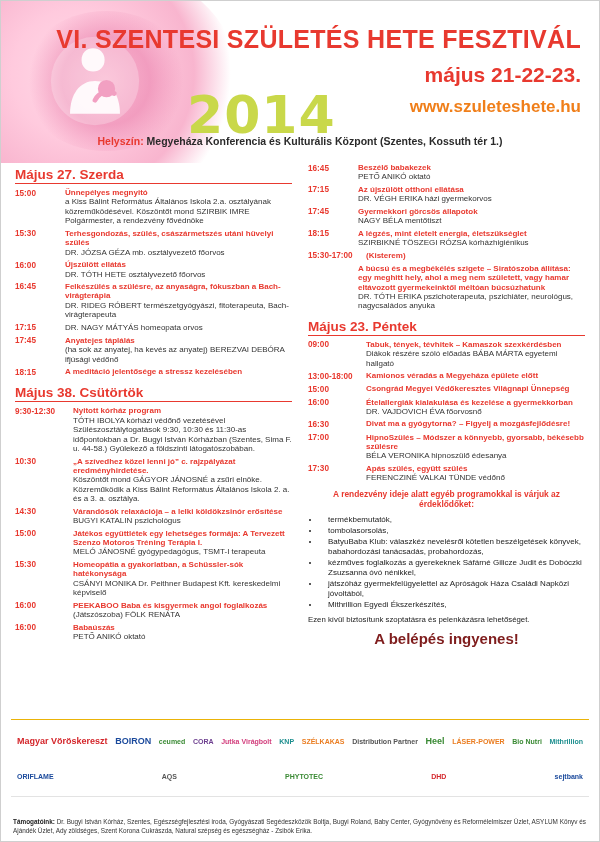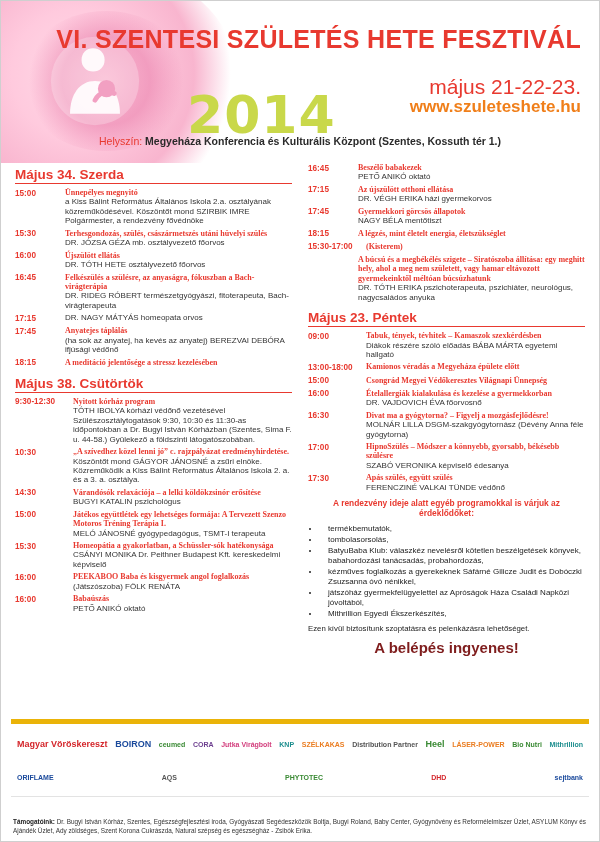--- a/index.html
+++ b/index.html
@@ -59,41 +59,41 @@
     right:18px;top:24px;
     text-align:left;
     font-size:25px;
     font-weight:bold;
     color:#e8392f;
     letter-spacing:.3px;
     white-space:nowrap;
   }
   .title-date{
     position:absolute;
-    right:18px;top:74px;
+    right:18px;top:62px;
     text-align:right;
     font-size:21px;
-    font-weight:normal;
+    font-weight:bold;
     color:#e8392f;
   }
   .title-url{
     position:absolute;
     right:18px;top:96px;
     text-align:center;
     font-size:17px;
     font-weight:bold;
     color:#f07f1a;
   }
   .venue{
     position:absolute;
     left:0;right:0;top:134px;
     text-align:center;
     font-size:10.5px;
   }
-  .venue .lbl{color:#e8392f;font-weight:normal;}
+  .venue .lbl{color:#e8392f;font-weight:bold;}
   .venue .val{color:#2a2a2a;font-weight:bold;}
 
   
   .columns{
     position:absolute;
     top:162px;left:0;right:0;bottom:0;
     display:flex;
     padding:0 14px;
     box-sizing:border-box;
   }
@@ -117,21 +117,21 @@
   .ev .t{
     width:50px;
     flex:0 0 50px;
     color:#e8392f;
     font-weight:bold;
     font-size:8.2px;
     padding-top:.5px;
   }
   .ev .t.wide{width:58px;flex:0 0 58px;}
   .ev .d{flex:1;font-size:8px;color:#222;}
-  .ev .d .h{color:#e8392f;font-weight:bold;display:block;font-family:Liberation Serif, serif;}
+  .ev .d .h{color:#e8392f;font-weight:bold;display:block;}
   .ev .d .s{color:#333;display:block;}
 
   .note-block{
     font-size:8px;
     color:#222;
     margin-top:6px;
     line-height:1.25;
   }
   .note-title{
     color:#e8392f;
@@ -156,21 +156,21 @@
     font-size:15px;
     text-align:center;
     margin-top:6px;
   }
 
   
   .sponsors{
     position:absolute;
     left:10px;right:10px;bottom:44px;
     height:78px;
-    border-top:5px solid #eab308;
+    border-top:1px solid #eab308;
     border-bottom:1px solid #e3e3e3;
     display:flex;
     flex-wrap:wrap;
     align-items:center;
     justify-content:space-between;
     padding:3px 4px;
     box-sizing:border-box;
     background:#fff;
   }
   .sp{
@@ -223,21 +223,21 @@
     <div class="venue">
       <span class="lbl">Helyszín:</span>
       <span class="val">Megyeháza Konferencia és Kulturális Központ (Szentes, Kossuth tér 1.)</span>
     </div>
   </div>
 
   <div class="columns">
 
     <div class="col left">
 
-      <div class="day-head">Május 34. Szerda</div>
+      <div class="day-head">Május 27. Szerda</div>
 
       <div class="ev">
           <div class="t">15:00</div>
           <div class="d">
             <span class="h">Ünnepélyes megnyitó</span>
             <span class="s">a Kiss Bálint Református Általános Iskola 2.a. osztályának közreműködésével. Köszöntőt mond SZIRBIK IMRE Polgármester, a rendezvény fővédnöke</span>
           </div>
         </div>
       <div class="ev">
           <div class="t">15:30</div>
@@ -354,20 +354,21 @@
           <div class="t">17:45</div>
           <div class="d">
             <span class="h">Gyermekkori görcsös állapotok</span>
             <span class="s">NAGY BÉLA mentőtiszt</span>
           </div>
         </div>
       <div class="ev">
           <div class="t">18:15</div>
           <div class="d">
             <span class="h">A légzés, mint életelt energia, életszükséglet</span>
+            <span class="s">SZIRBIKNÉ TÖSZEGI RÓZSA kórházhigiénikus</span>
           </div>
         </div>
       <div class="ev">
           <div class="t wide">15:30-17:00</div>
           <div class="d">
             <span class="h">(Kisterem)</span>
           </div>
         </div>
       <div class="ev">
           <div class="t"></div>
@@ -402,28 +403,27 @@
           <div class="t wide">16:00</div>
           <div class="d">
             <span class="h">Ételallergiák kialakulása és kezelése a gyermekkorban</span>
             <span class="s">DR. VAJDOVICH ÉVA főorvosnő</span>
           </div>
         </div>
       <div class="ev">
           <div class="t wide">16:30</div>
           <div class="d">
             <span class="h">Divat ma a gyógytorna? – Figyelj a mozgásfejlődésre!</span>
-            <span class="s">MOLNÁR LILLA DSGM-szakgyógytornász (Dévény Anna féle gyógytorna)</span>
           </div>
         </div>
       <div class="ev">
           <div class="t wide">17:00</div>
           <div class="d">
             <span class="h">HipnoSzülés – Módszer a könnyebb, gyorsabb, békésebb szülésre</span>
-            <span class="s">SZABÓ VERONIKA képviselő édesanya</span>
+            <span class="s">BÉLA VERONIKA hipnoszülő édesanya</span>
           </div>
         </div>
       <div class="ev">
           <div class="t wide">17:30</div>
           <div class="d">
             <span class="h">Apás szülés, együtt szülés</span>
             <span class="s">FERENCZINÉ VALKAI TÜNDE védőnő</span>
           </div>
         </div>
 

